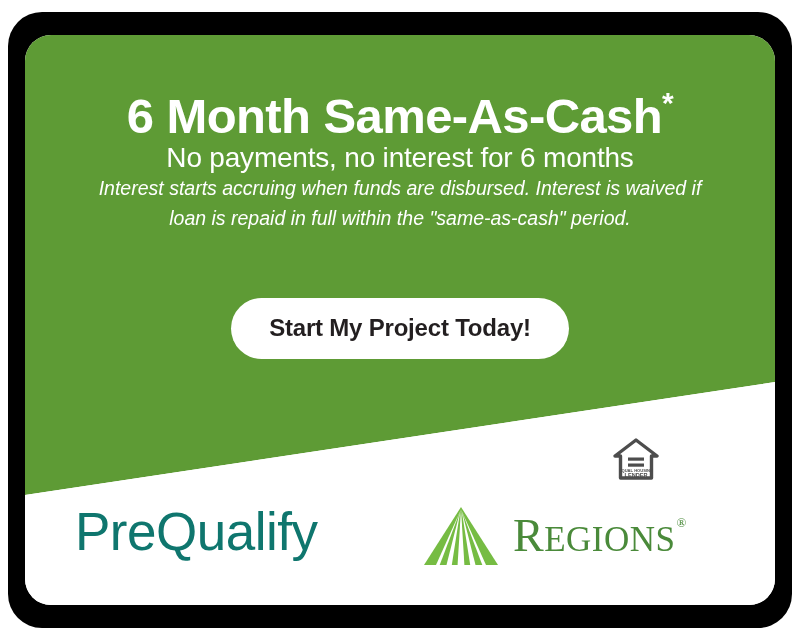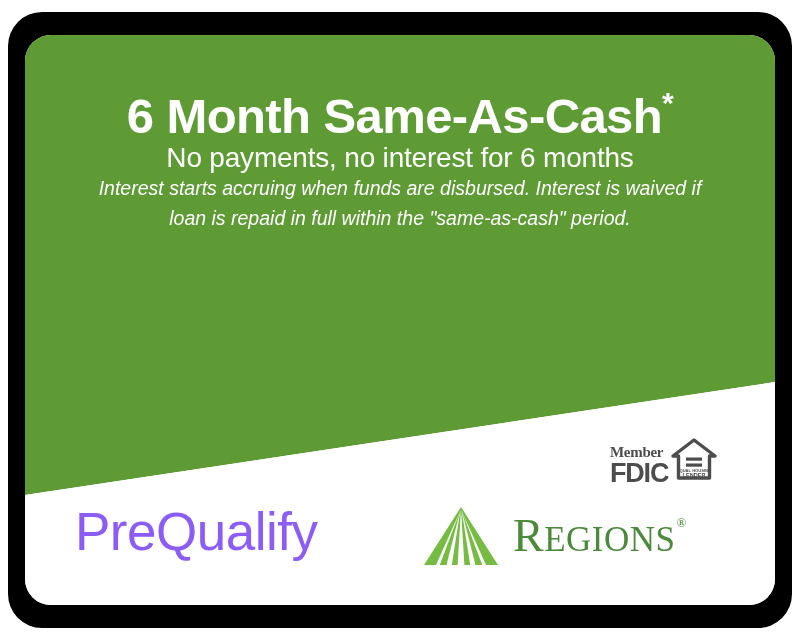--- a/index.html
+++ b/index.html
@@ -165,21 +165,21 @@
     margin-bottom: 0px;
   }
 
   
   .prequalify {
     position: absolute;
     left: 50px;
     top: 470px;
     font-size: 53px;
     font-weight: 300;
-    color: #8b5cf6;
+    color: #0f766e;
     letter-spacing: -0.5px;
     line-height: 1;
     z-index: 5;
   }
 
   .regions-logo {
     position: absolute;
     left: 398px;
     top: 470px;
     display: flex;
@@ -216,26 +216,25 @@
 
     <div class="card-green"></div>
     <div class="card-white"></div>
 
     <div class="headline-block">
       <div class="headline"><span>6 Month Same-As-Cash</span><span class="star">*</span></div>
       <div class="subhead">No payments, no interest for 6 months</div>
       <div class="disclaimer">Interest starts accruing when funds are disbursed. Interest is waived if loan is repaid in full within the "same-as-cash" period.</div>
     </div>
 
+    <div class="cta-wrap">
+      <button class="cta-button">Start My Project Today!</button>
+    </div>
 
     <div class="fdic-mark">
-      <div class="fdic-text">
-        <div class="fdic-member">Member</div>
-        <div class="fdic-letters">FDIC</div>
-      </div>
       <span class="ehl-icon">
         <svg width="46" height="46" viewBox="0 0 46 46">
 
           <path d="M23 3 L44 19 L38.5 19 L38.5 41 L7.5 41 L7.5 19 L2 19 Z" fill="none" stroke="#4d4d4d" stroke-width="3.4" stroke-linejoin="round"></path>
 
           <rect x="15" y="20.5" width="16" height="3.2" fill="#4d4d4d"></rect>
           <rect x="15" y="26.5" width="16" height="3.2" fill="#4d4d4d"></rect>
 
           <text x="23" y="35.4" font-family="'Liberation Sans', sans-serif" font-size="4.1" font-weight="bold" fill="#4d4d4d" text-anchor="middle">EQUAL HOUSING</text>
           <text x="23" y="40.2" font-family="'Liberation Sans', sans-serif" font-size="5.6" font-weight="bold" fill="#4d4d4d" text-anchor="middle">LENDER</text>

